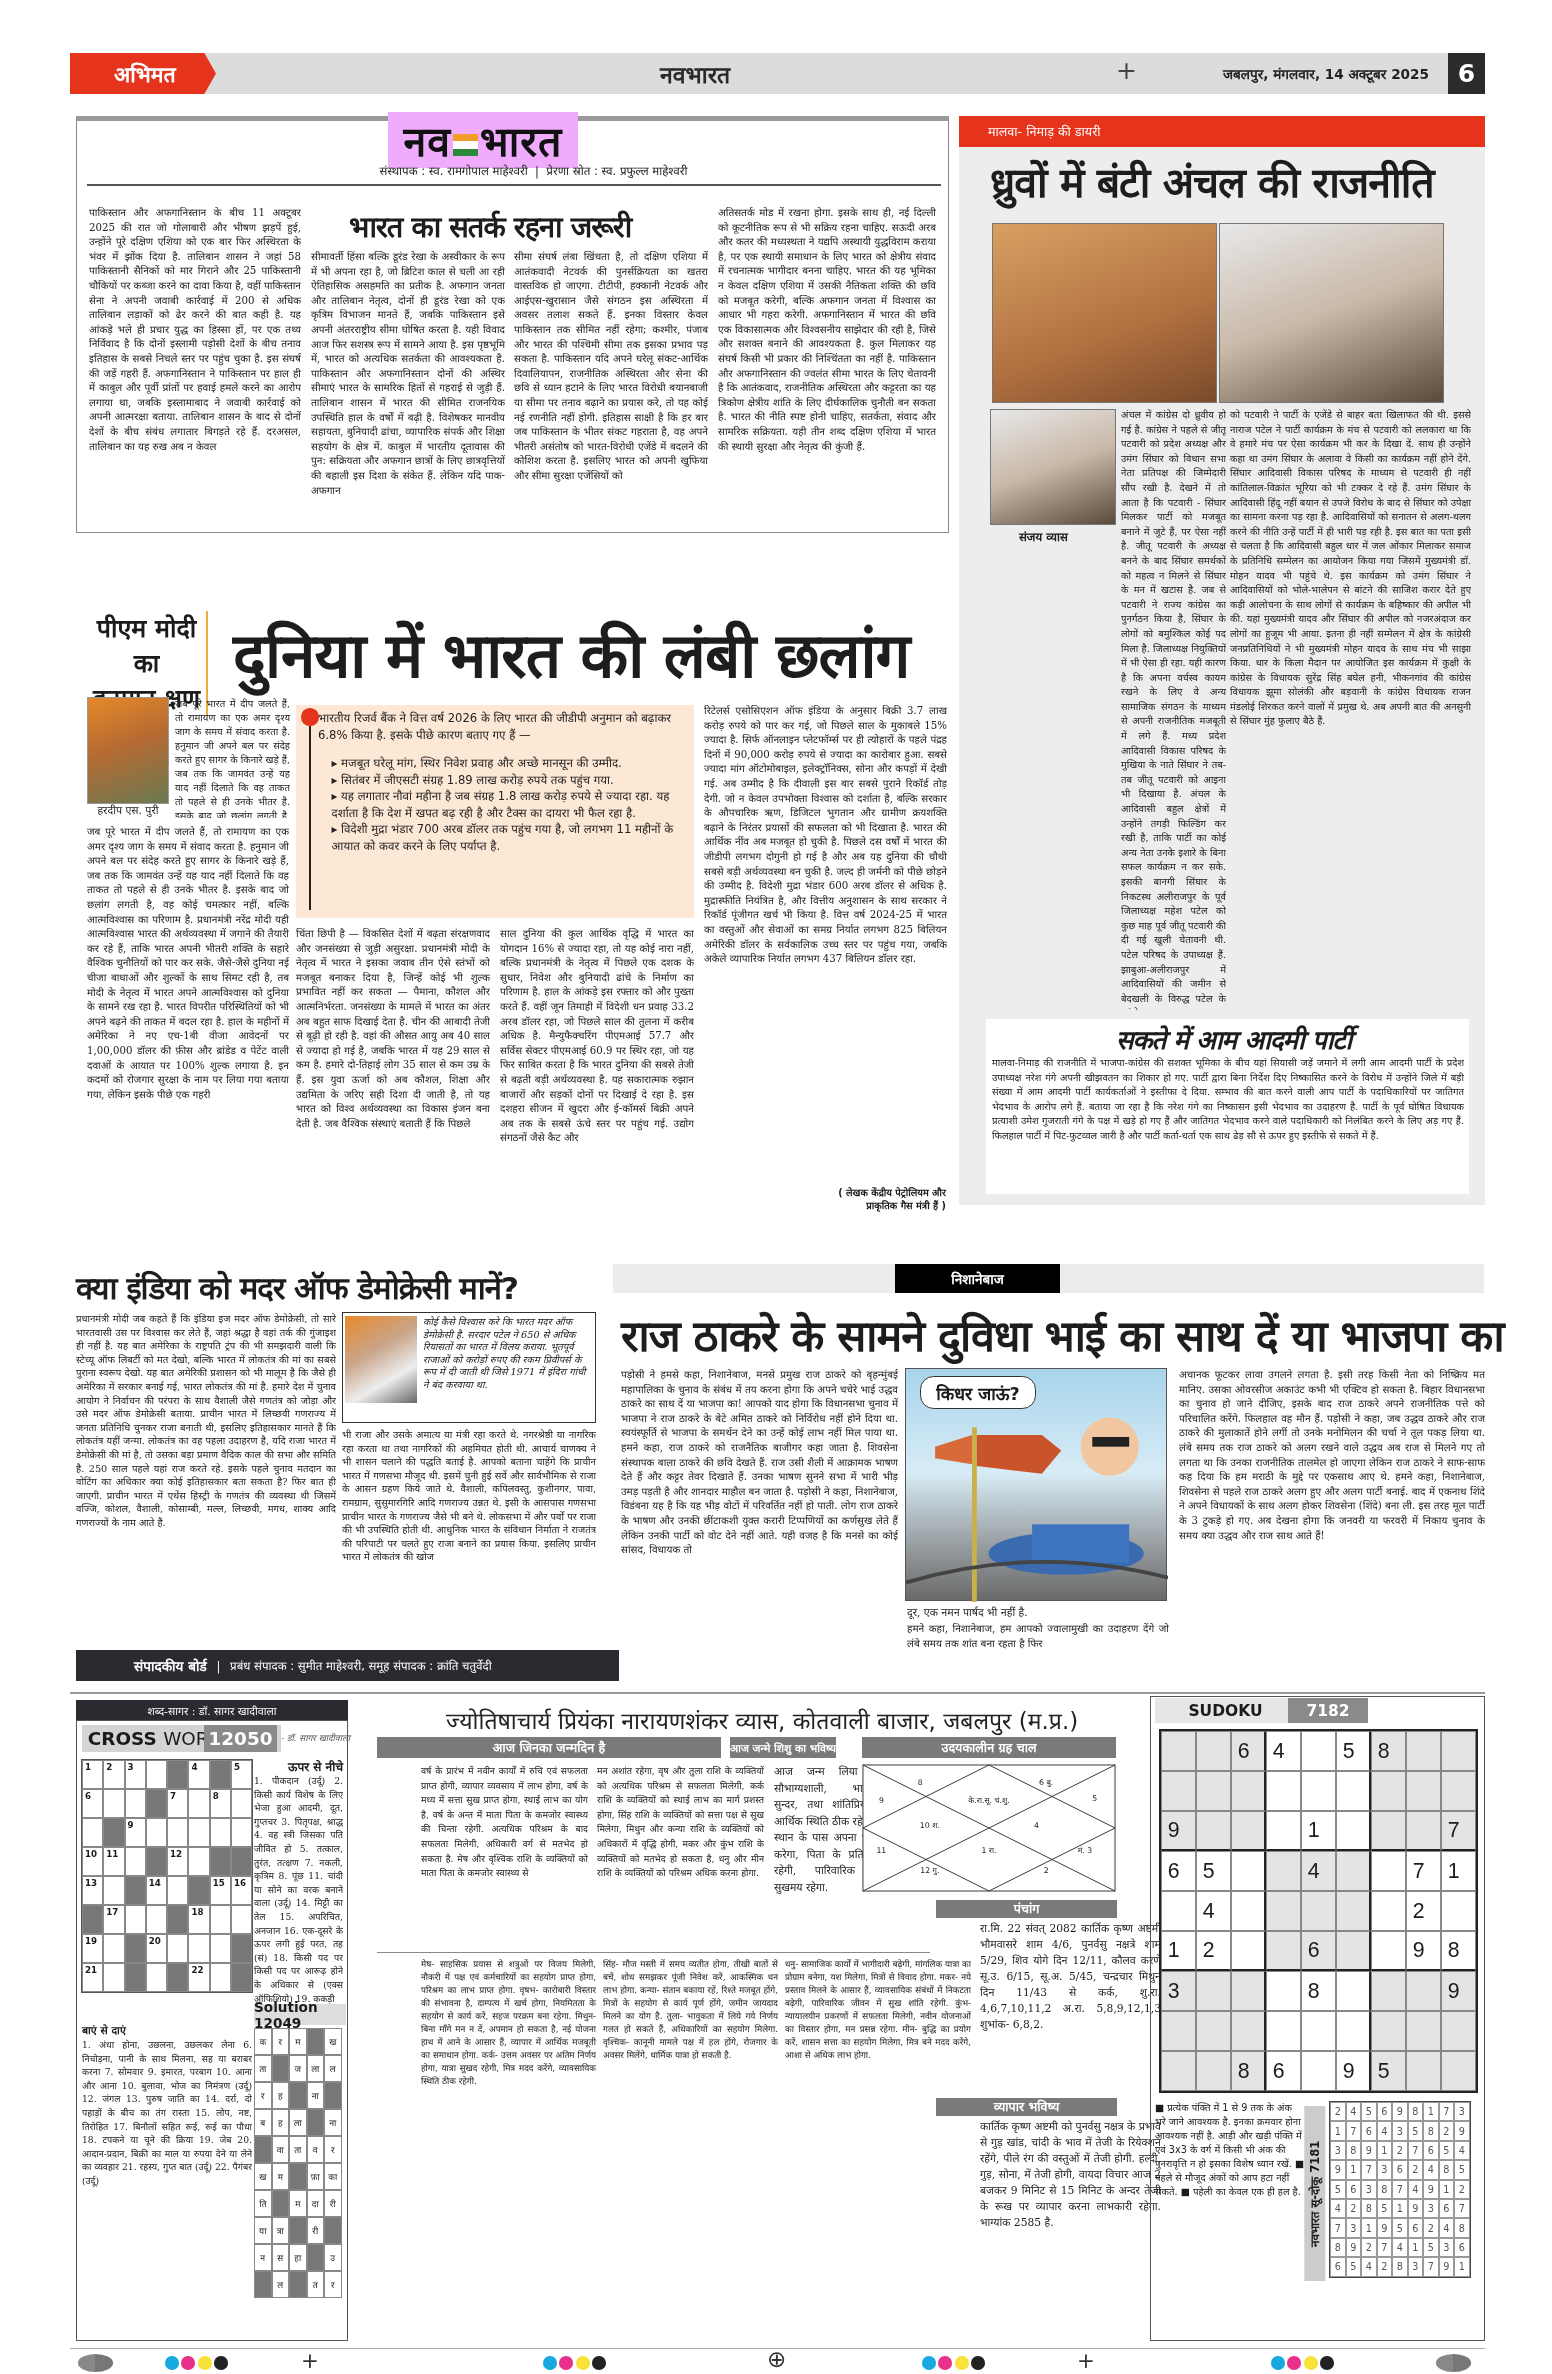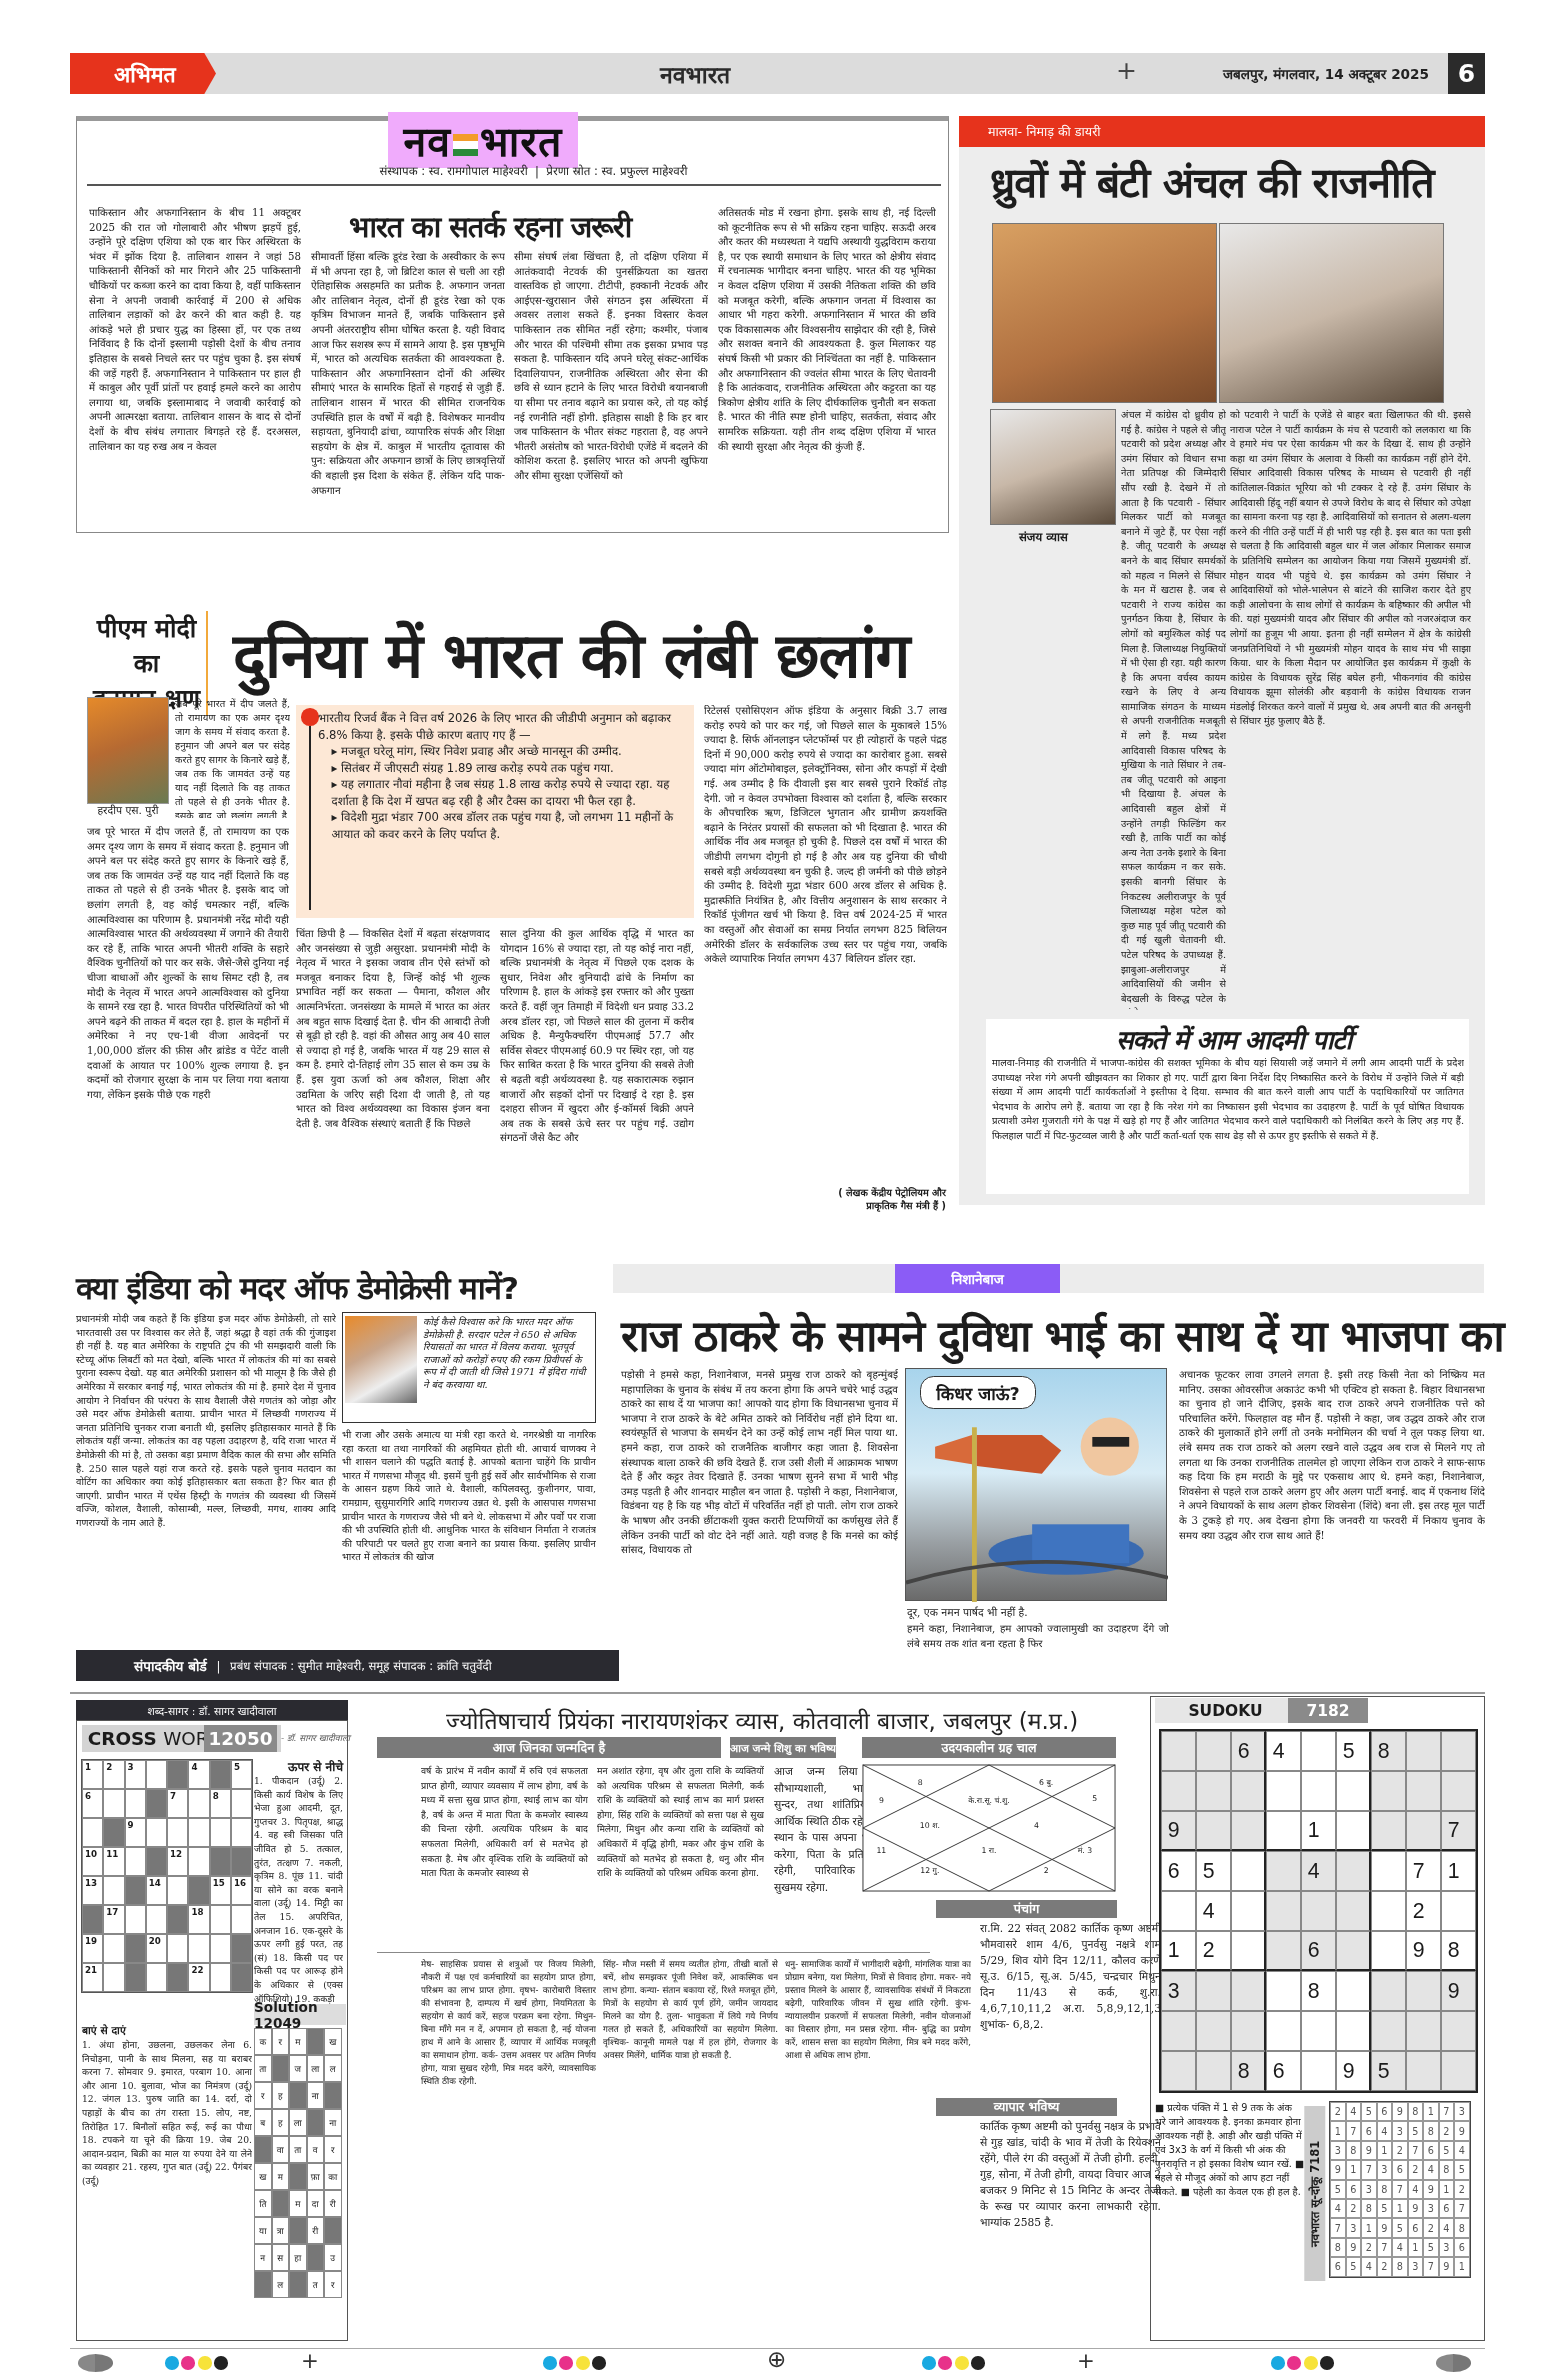--- a/index.html
+++ b/index.html
@@ -39,21 +39,21 @@
   #quote-mark { left: 301px; top: 708px; width: 17.5px; height: 17.5px; border-radius: 50%; background: #e6331c; }
   #quote-line { left: 309px; top: 726px; width: 1.9px; height: 184px; background: #222; }
   .qline { font-family: "DejaVu Sans", sans-serif; font-size: 11.6px; line-height: 16.5px; color: #222; }
   
   #demo-head { left: 76px; top: 1266px; font-size: 31px; }
   #modi-box { left: 342px; top: 1312px; width: 254px; height: 111px; border: 1px solid #333; }
   #modi-photo { left: 345px; top: 1316px; width: 72px; height: 87px; background: linear-gradient(150deg, #e88a2a, #c9a58a 40%, #eee 70%, #666); }
   #modi-quote { left: 423px; top: 1316px; width: 169px; font-family: "DejaVu Serif", serif; font-style: italic; font-size: 9.7px; line-height: 12.6px; }
   #board-bar { left: 76px; top: 1650px; width: 543px; height: 31px; background: #2a2a30; color: #fff; font-size: 11.6px; display:flex; align-items:center; padding-left: 58px; gap: 9.7px; }
   #nishan-bar { left: 613px; top: 1264px; width: 871px; height: 29px; background: #ececec; }
-  #nishan-tag { left: 895px; top: 1264px; width: 165px; height: 29px; background: #8b5cf6; color:#fff; font-size: 13.6px; font-weight:bold; display:flex; align-items:center; justify-content:center; }
+  #nishan-tag { left: 895px; top: 1264px; width: 165px; height: 29px; background: #000000; color:#fff; font-size: 13.6px; font-weight:bold; display:flex; align-items:center; justify-content:center; }
   #raj-head { left: 621px; top: 1305px; font-size: 43px; }
   #cartoon { left: 905px; top: 1368px; width: 262px; height: 233px; background: linear-gradient(#a8d4ec, #d8ecf6 45%, #9aa0a4 75%, #6a6a6a); border: 1px solid #555; }
   #cartoon-bubble { left: 920px; top: 1376px; width: 116px; height: 33px; background: #fff; border: 1.9px solid #333; border-radius: 13.6px; font-size: 17.5px; font-weight: bold; display:flex; align-items:center; justify-content:center; }
   #cartoon-cap { left: 907px; top: 1606px; font-size: 10.7px; }
   
   #strip-rule { left: 70px; top: 1692px; width: 1415px; height: 1.9px; background: #999; }
   #shabd-bar { left: 76px; top: 1700px; width: 272px; height: 21.3px; background: #2a2a30; color:#fff; font-size: 10.7px; display:flex; align-items:center; justify-content:center; }
   #cw-box { left: 76px; top: 1720px; width: 272px; height: 621px; border: 1.9px solid #555; }
   #cw-title { left: 82px; top: 1725px; width: 199px; height: 27px; background: #d4d4d4; font-size: 18.4px; font-weight: bold; display:flex; align-items:center; padding-left: 5.8px; }
   #cw-num { left: 204px; top: 1725px; width: 73px; height: 27px; background: #8a8a8a; color:#fff; font-size: 18.4px; font-weight:bold; display:flex; align-items:center; justify-content:center; }
@@ -144,21 +144,21 @@
 <div class="abs hl" id="main-head">दुनिया में भारत की लंबी छलांग</div>
 <div class="abs" id="puri-photo"></div>
 <div class="abs" id="puri-cap">हरदीप एस. पुरी</div>
 <div class="abs ptext" style="left:175px;top:697px;width:115px;height:121px;font-size:9.7px;line-height:14px;">जब पूरे भारत में दीप जलते हैं, तो रामायण का एक अमर दृश्य जाग के समय में संवाद करता है. हनुमान जी अपने बल पर संदेह करते हुए सागर के किनारे खड़े हैं, जब तक कि जामवंत उन्हें यह याद नहीं दिलाते कि वह ताकत तो पहले से ही उनके भीतर है. इसके बाद जो छलांग लगती है, वह कोई चमत्कार नहीं, बल्कि आत्मविश्वास का परिणाम है. प्रधानमंत्री नरेंद्र मोदी यही आत्मविश्वास भारत की अर्थव्यवस्था में जगाने की तैयारी कर रहे हैं, ताकि भारत अपनी भीतरी शक्ति के सहारे वैश्विक चुनौतियों को पार कर सके. जैसे-जैसे दुनिया नई चीजा बाधाओं और शुल्कों के साथ सिमट रही है, तब मोदी के नेतृत्व में भारत अपने आत्मविश्वास को दुनिया के सामने रख रहा है. भारत विपरीत परिस्थितियों को भी अपने बढ़ने की ताकत में बदल रहा है. हाल के महीनों में अमेरिका ने नए एच-1बी वीजा आवेदनों पर 1,00,000 डॉलर की फ़ीस और ब्रांडेड व पेटेंट वाली दवाओं के आयात पर 100% शुल्क लगाया है. इन कदमों को रोजगार सुरक्षा के नाम पर लिया गया बताया गया, लेकिन इसके पीछे एक गहरी</div>
 <div class="abs ptext" style="left:87px;top:825px;width:202px;height:388px;">जब पूरे भारत में दीप जलते हैं, तो रामायण का एक अमर दृश्य जाग के समय में संवाद करता है. हनुमान जी अपने बल पर संदेह करते हुए सागर के किनारे खड़े हैं, जब तक कि जामवंत उन्हें यह याद नहीं दिलाते कि वह ताकत तो पहले से ही उनके भीतर है. इसके बाद जो छलांग लगती है, वह कोई चमत्कार नहीं, बल्कि आत्मविश्वास का परिणाम है. प्रधानमंत्री नरेंद्र मोदी यही आत्मविश्वास भारत की अर्थव्यवस्था में जगाने की तैयारी कर रहे हैं, ताकि भारत अपनी भीतरी शक्ति के सहारे वैश्विक चुनौतियों को पार कर सके. जैसे-जैसे दुनिया नई चीजा बाधाओं और शुल्कों के साथ सिमट रही है, तब मोदी के नेतृत्व में भारत अपने आत्मविश्वास को दुनिया के सामने रख रहा है. भारत विपरीत परिस्थितियों को भी अपने बढ़ने की ताकत में बदल रहा है. हाल के महीनों में अमेरिका ने नए एच-1बी वीजा आवेदनों पर 1,00,000 डॉलर की फ़ीस और ब्रांडेड व पेटेंट वाली दवाओं के आयात पर 100% शुल्क लगाया है. इन कदमों को रोजगार सुरक्षा के नाम पर लिया गया बताया गया, लेकिन इसके पीछे एक गहरी</div>
 <div class="abs" id="quote-box"></div>
 <div class="abs" id="quote-mark"></div>
 <div class="abs" id="quote-line"></div>
 <div class="abs" style="left:318px;top:710px;width:369px;">
   <div class="qline">भारतीय रिजर्व बैंक ने वित्त वर्ष 2026 के लिए भारत की जीडीपी अनुमान को बढ़ाकर 6.8% किया है. इसके पीछे कारण बताए गए हैं —</div>
-  <div class="qline" style="padding-left:13.6px;">▸ <span>मजबूत घरेलू मांग, स्थिर निवेश प्रवाह और अच्छे मानसून की उम्मीद.</span></div>
+  <div class="qline" style="padding-left:13.6px;margin-top:12px;">▸ <span>मजबूत घरेलू मांग, स्थिर निवेश प्रवाह और अच्छे मानसून की उम्मीद.</span></div>
   <div class="qline" style="padding-left:13.6px;">▸ <span>सितंबर में जीएसटी संग्रह 1.89 लाख करोड़ रुपये तक पहुंच गया.</span></div>
   <div class="qline" style="padding-left:13.6px;">▸ <span>यह लगातार नौवां महीना है जब संग्रह 1.8 लाख करोड़ रुपये से ज्यादा रहा. यह दर्शाता है कि देश में खपत बढ़ रही है और टैक्स का दायरा भी फैल रहा है.</span></div>
   <div class="qline" style="padding-left:13.6px;">▸ <span>विदेशी मुद्रा भंडार 700 अरब डॉलर तक पहुंच गया है, जो लगभग 11 महीनों के आयात को कवर करने के लिए पर्याप्त है.</span></div>
 </div>
 <div class="abs ptext" style="left:296px;top:927px;width:194px;height:286px;">चिंता छिपी है — विकसित देशों में बढ़ता संरक्षणवाद और जनसंख्या से जुड़ी असुरक्षा. प्रधानमंत्री मोदी के नेतृत्व में भारत ने इसका जवाब तीन ऐसे स्तंभों को मजबूत बनाकर दिया है, जिन्हें कोई भी शुल्क प्रभावित नहीं कर सकता — पैमाना, कौशल और आत्मनिर्भरता. जनसंख्या के मामले में भारत का अंतर अब बहुत साफ दिखाई देता है. चीन की आबादी तेजी से बूढ़ी हो रही है. वहां की औसत आयु अब 40 साल से ज्यादा हो गई है, जबकि भारत में यह 29 साल से कम है. हमारे दो-तिहाई लोग 35 साल से कम उम्र के हैं. इस युवा ऊर्जा को अब कौशल, शिक्षा और उद्यमिता के जरिए सही दिशा दी जाती है, तो यह भारत को विश्व अर्थव्यवस्था का विकास इंजन बना देती है. जब वैश्विक संस्थाएं बताती हैं कि पिछले</div>
 <div class="abs ptext" style="left:500px;top:927px;width:194px;height:286px;">साल दुनिया की कुल आर्थिक वृद्धि में भारत का योगदान 16% से ज्यादा रहा, तो यह कोई नारा नहीं, बल्कि प्रधानमंत्री के नेतृत्व में पिछले एक दशक के सुधार, निवेश और बुनियादी ढांचे के निर्माण का परिणाम है. हाल के आंकड़े इस रफ्तार को और पुख्ता करते हैं. वहीं जून तिमाही में विदेशी धन प्रवाह 33.2 अरब डॉलर रहा, जो पिछले साल की तुलना में करीब अधिक है. मैन्युफैक्चरिंग पीएमआई 57.7 और सर्विस सेक्टर पीएमआई 60.9 पर स्थिर रहा, जो यह फिर साबित करता है कि भारत दुनिया की सबसे तेजी से बढ़ती बड़ी अर्थव्यवस्था है. यह सकारात्मक रुझान बाजारों और सड़कों दोनों पर दिखाई दे रहा है. इस दशहरा सीजन में खुदरा और ई-कॉमर्स बिक्री अपने अब तक के सबसे ऊंचे स्तर पर पहुंच गई. उद्योग संगठनों जैसे कैट और</div>
 <div class="abs ptext" style="left:704px;top:704px;width:243px;height:480px;">रिटेलर्स एसोसिएशन ऑफ इंडिया के अनुसार बिक्री 3.7 लाख करोड़ रुपये को पार कर गई, जो पिछले साल के मुकाबले 15% ज्यादा है. सिर्फ ऑनलाइन प्लेटफॉर्म्स पर ही त्योहारों के पहले पंद्रह दिनों में 90,000 करोड़ रुपये से ज्यादा का कारोबार हुआ. सबसे ज्यादा मांग ऑटोमोबाइल, इलेक्ट्रॉनिक्स, सोना और कपड़ों में देखी गई. अब उम्मीद है कि दीवाली इस बार सबसे पुराने रिकॉर्ड तोड़ देगी. जो न केवल उपभोक्ता विश्वास को दर्शाता है, बल्कि सरकार के औपचारिक ऋण, डिजिटल भुगतान और ग्रामीण क्रयशक्ति बढ़ाने के निरंतर प्रयासों की सफलता को भी दिखाता है. भारत की आर्थिक नींव अब मजबूत हो चुकी है. पिछले दस वर्षों में भारत की जीडीपी लगभग दोगुनी हो गई है और अब यह दुनिया की चौथी सबसे बड़ी अर्थव्यवस्था बन चुकी है. जल्द ही जर्मनी को पीछे छोड़ने की उम्मीद है. विदेशी मुद्रा भंडार 600 अरब डॉलर से अधिक है. मुद्रास्फीति नियंत्रित है, और वित्तीय अनुशासन के साथ सरकार ने रिकॉर्ड पूंजीगत खर्च भी किया है. वित्त वर्ष 2024-25 में भारत का वस्तुओं और सेवाओं का समग्र निर्यात लगभग 825 बिलियन अमेरिकी डॉलर के सर्वकालिक उच्च स्तर पर पहुंच गया, जबकि अकेले व्यापारिक निर्यात लगभग 437 बिलियन डॉलर रहा.</div>
 <div class="abs" style="left:815px;top:1186px;width:131px;font-size:9.7px;font-weight:bold;text-align:right;">( लेखक केंद्रीय पेट्रोलियम और प्राकृतिक गैस मंत्री हैं )</div>
 
 <div class="abs hl" id="demo-head">क्या इंडिया को मदर ऑफ डेमोक्रेसी मानें?</div>

